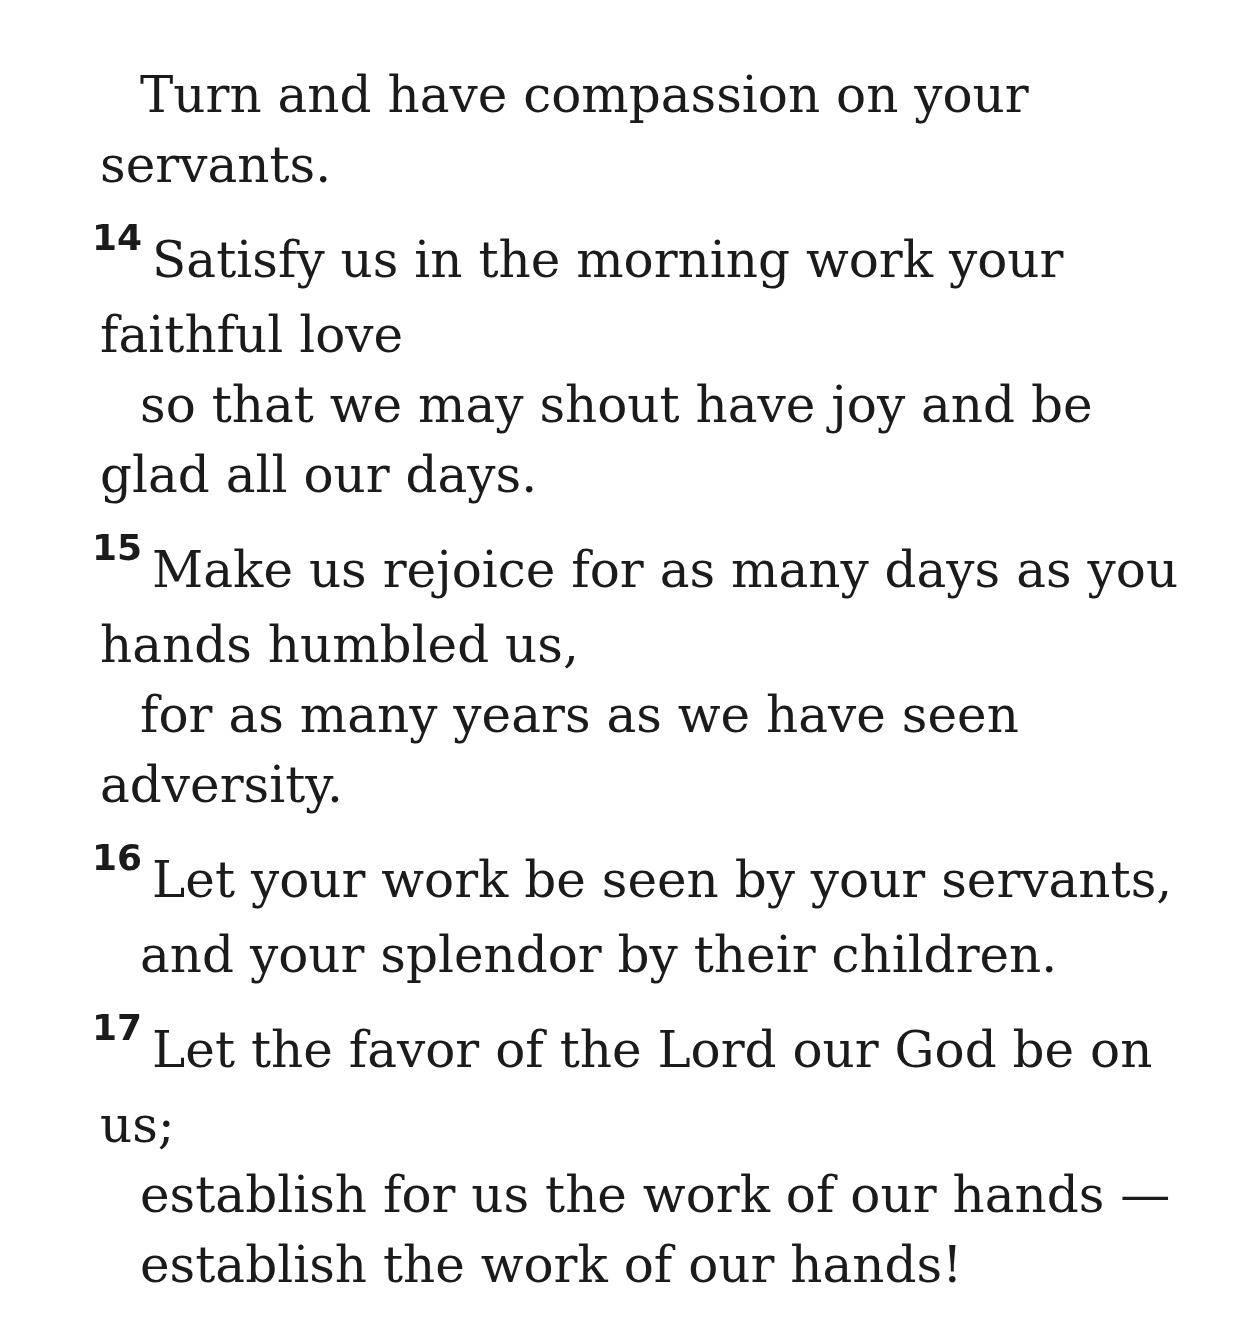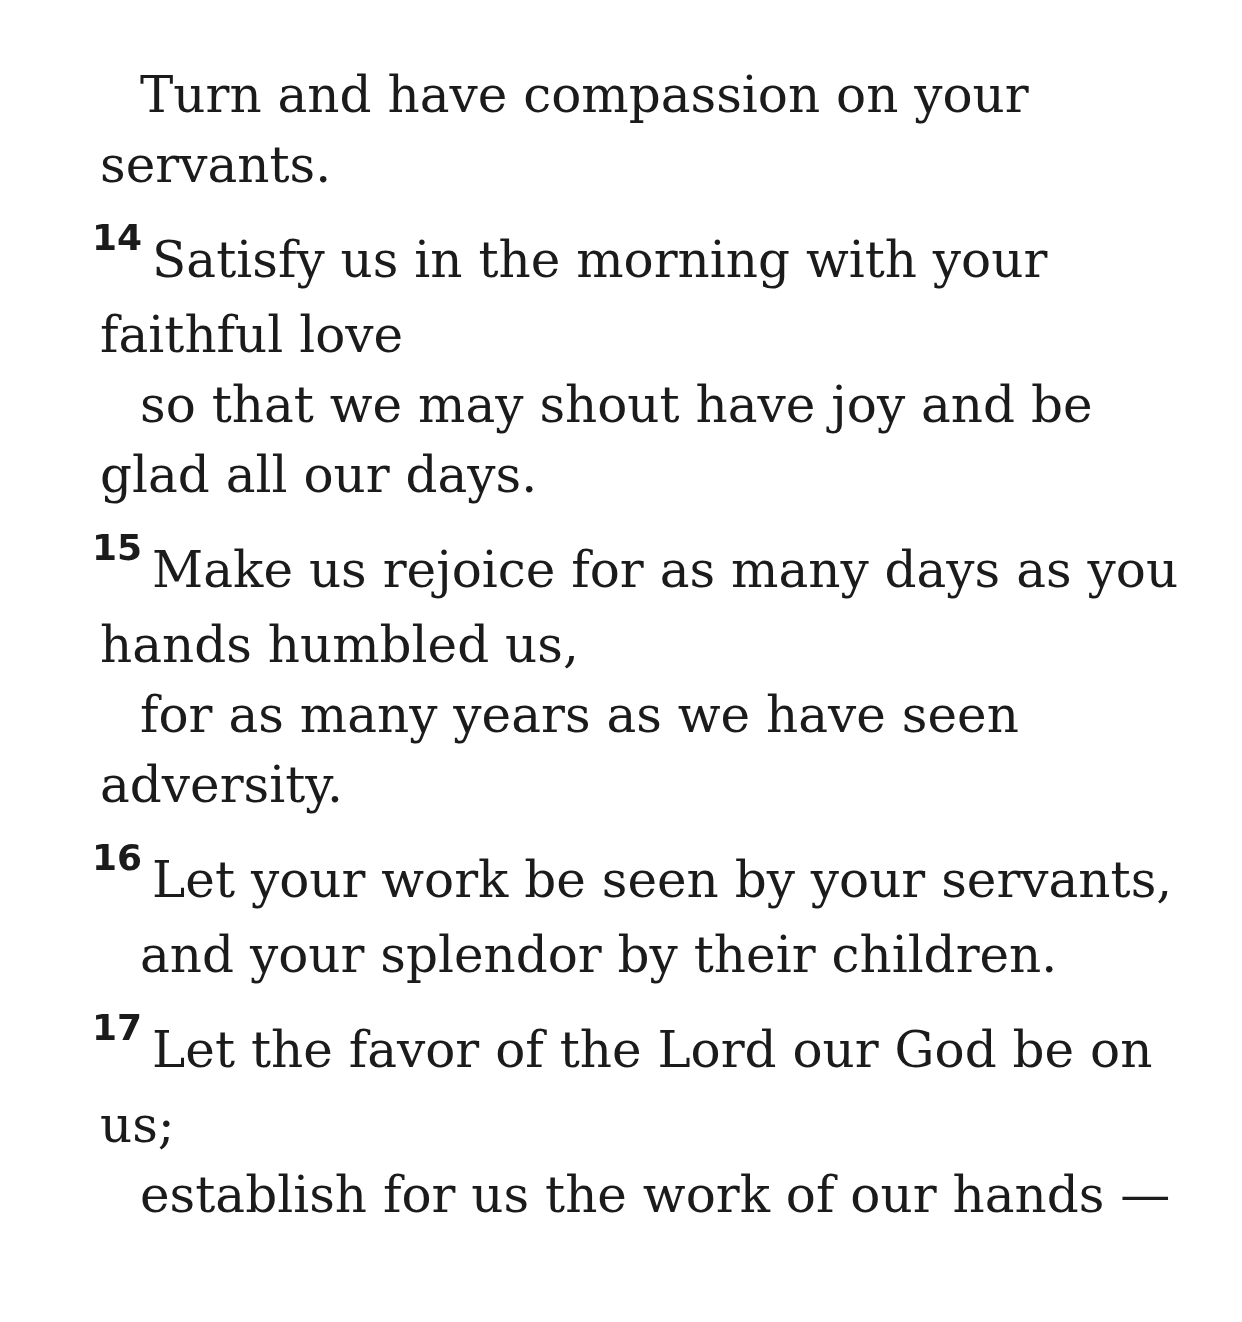--- a/index.html
+++ b/index.html
@@ -55,21 +55,21 @@
 
   <div class="line poetic2">
     <span class="verse-text">Turn and have compassion on your</span>
   </div>
 
   <div class="line wrap">
     <span class="verse-text">servants.</span>
   </div>
 
   <div class="line verse">
-    <span class="verse-num">14</span><span class="verse-text">Satisfy us in the morning with your</span>
+    <span class="verse-num">14</span><span class="verse-text">Satisfy us in the morning work your</span>
   </div>
 
   <div class="line wrap">
     <span class="verse-text">faithful love</span>
   </div>
 
   <div class="line poetic2">
     <span class="verse-text">so that we may shout have joy and be</span>
   </div>
 
@@ -106,14 +106,17 @@
   </div>
 
   <div class="line wrap">
     <span class="verse-text">us;</span>
   </div>
 
   <div class="line poetic2">
     <span class="verse-text">establish for us the work of our hands —</span>
   </div>
 
+  <div class="line poetic2">
+    <span class="verse-text">establish the work of our hands!</span>
+  </div>
 
 </div>
 
 </body></html>

